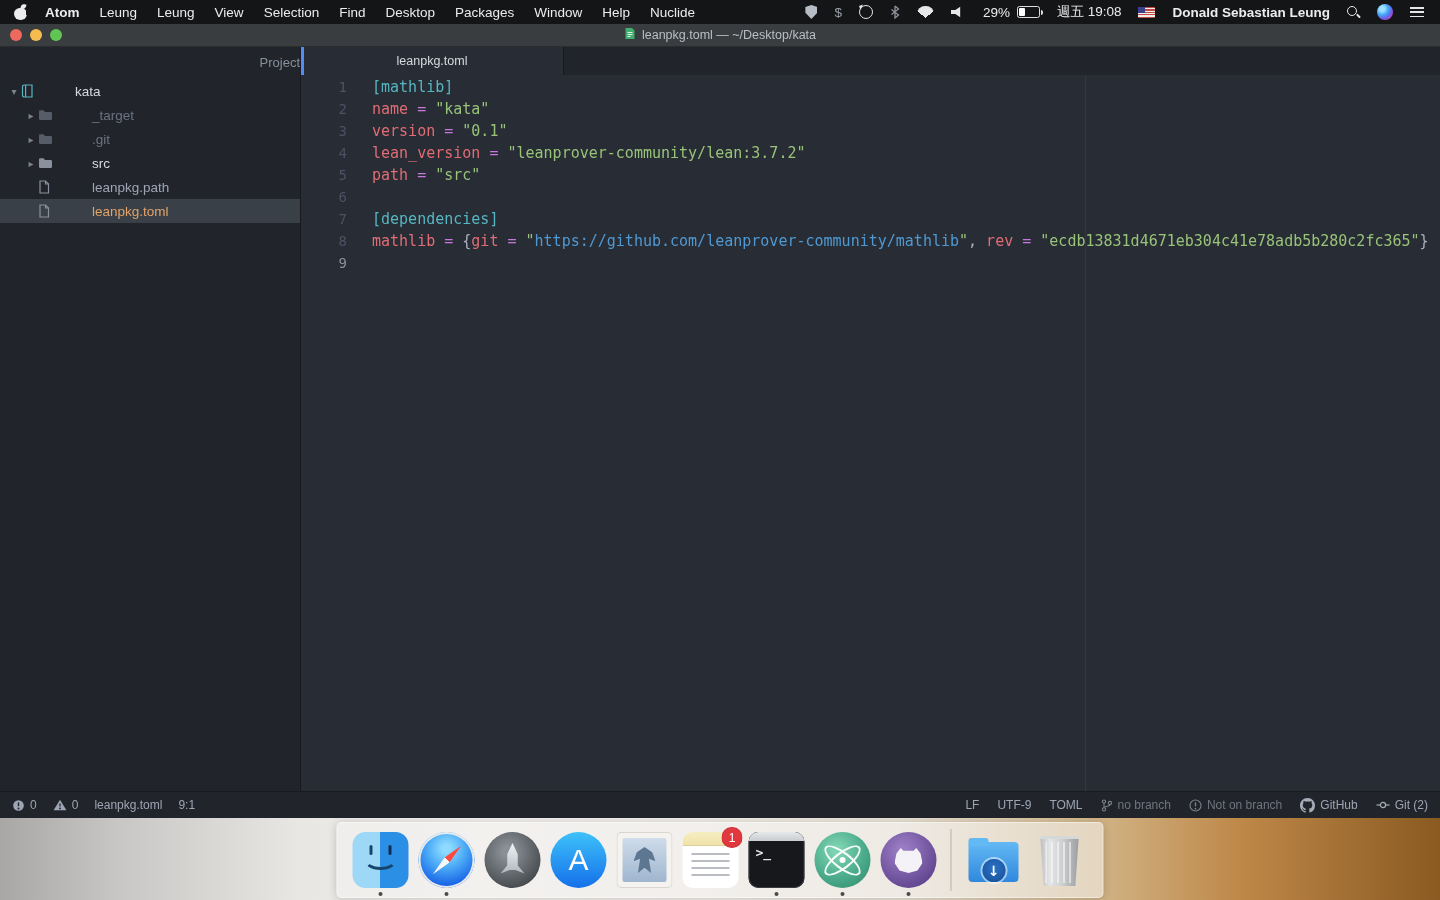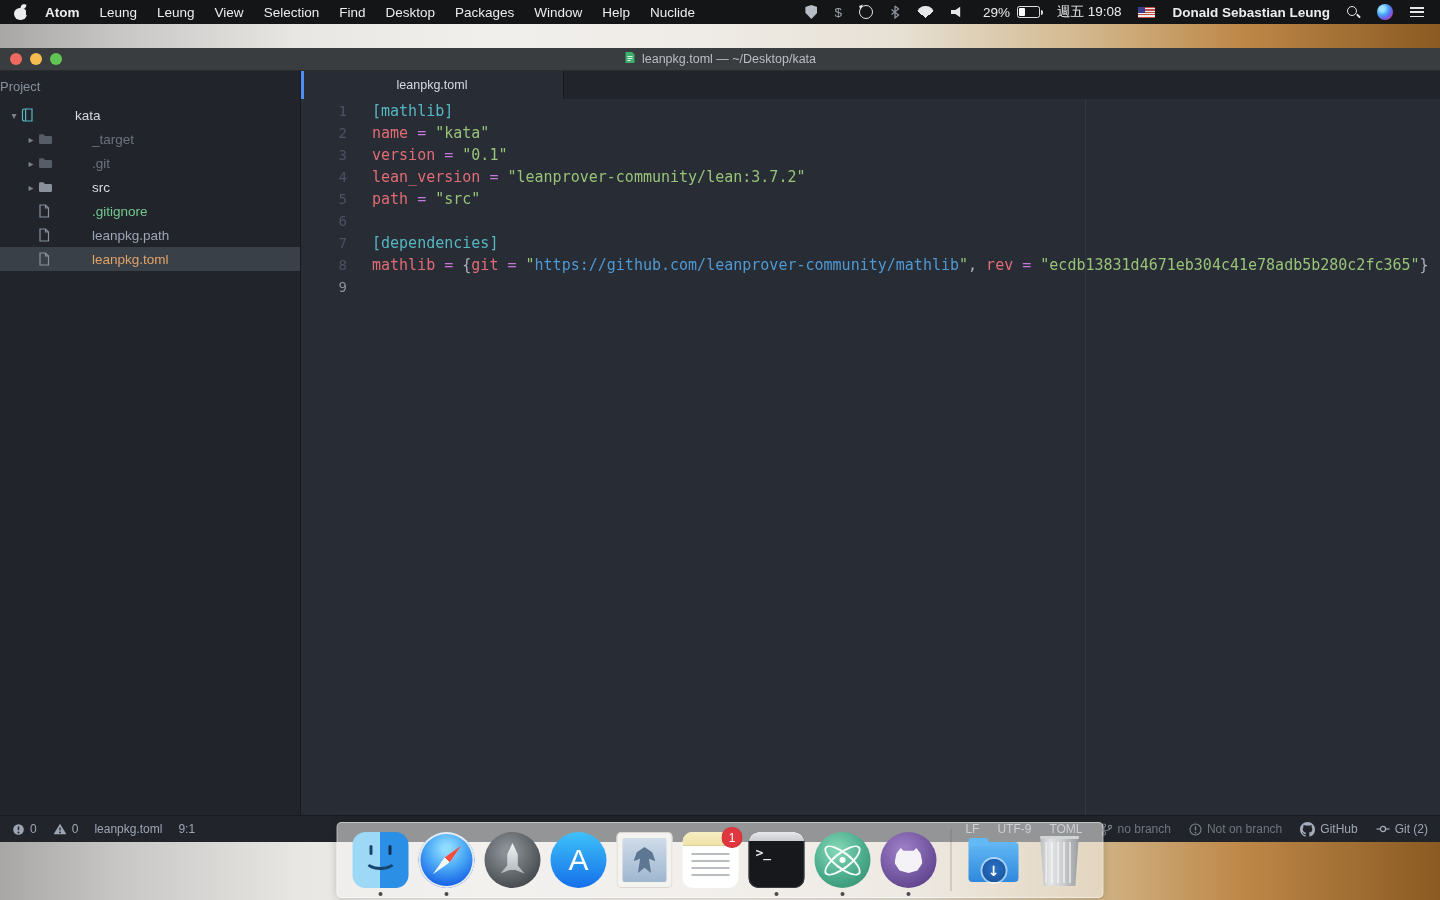--- a/index.html
+++ b/index.html
@@ -37,32 +37,32 @@
   .mi-battery-indicator::after{content:"";position:absolute;right:-4.5px;top:2.5px;width:2.5px;height:5px;background:rgba(255,255,255,.85);border-radius:0 2px 2px 0;}
   .mi-us-flag-icon{width:17px;height:11px;border-radius:1px;background:repeating-linear-gradient(180deg,#c24a44 0 .85px,#efece9 .85px 1.7px);}
   .mi-us-flag-icon::before{content:"";position:absolute;left:0;top:0;width:7px;height:6px;background:#3a3f8c;}
   .mi-spotlight-icon{width:13px;height:13px;}
   .mi-spotlight-icon::before{content:"";position:absolute;left:0;top:0;width:8px;height:8px;border:1.6px solid #e6e7e9;border-radius:50%;}
   .mi-spotlight-icon::after{content:"";position:absolute;left:9px;top:9px;width:5px;height:1.8px;background:#e6e7e9;transform:rotate(45deg);border-radius:1px;}
   .mi-siri-icon{width:16px;height:16px;border-radius:50%;background:radial-gradient(circle at 32% 30%,#9be0ff 0 16%,#41a0f5 42%,#7a55e8 66%,#e84f9a 86%,#f7b84d 100%);}
   .mi-notification-center-icon{width:14px;height:10px;background:repeating-linear-gradient(180deg,#e6e7e9 0 1.6px,transparent 1.6px 4.3px);}
 
   
-  .window{position:absolute;top:24px;left:0;width:1440px;height:794px;display:flex;flex-direction:column;background:#14b8a6;z-index:20;margin-top:24px;}
+  .window{position:absolute;top:24px;left:0;width:1440px;height:794px;display:flex;flex-direction:column;background:#14b8a6;z-index:20;}
   .titlebar{height:22px;flex:none;background:#3a3d3f;border-bottom:1px solid #2a2c2e;display:flex;align-items:center;justify-content:center;position:relative;font-size:12.5px;color:#b9bec5;}
   .traffic{position:absolute;left:10px;top:5px;display:flex;gap:8px;}
   .tl{width:12px;height:12px;border-radius:50%;}
   .tl-close{background:#ee6a5f;}
   .tl-min{background:#f5bd4f;}
   .tl-zoom{background:#61c554;}
   .title-wrap{display:flex;align-items:center;gap:6px;}
 
   .content{flex:1;display:flex;min-height:0;}
   .treeview{width:301px;flex:none;background:#21252b;border-right:1px solid #181a1f;overflow:hidden;box-sizing:border-box;}
-  .tree-header{height:32px;line-height:32px;text-align:left;color:#878f9b;font-size:13px;}
+  .tree-header{height:32px;line-height:32px;text-align:right;color:#878f9b;font-size:13px;}
   .tree-row{height:24px;display:flex;align-items:center;font-size:13.5px;padding-left:24px;position:relative;white-space:nowrap;}
   .tree-row.depth0{padding-left:7px;}
   .tree-row.selected{background:#3a4048;}
   .chev{width:14px;flex:none;text-align:center;color:#7a828e;font-size:10px;font-family:"DejaVu Sans",sans-serif;}
   .t-icon{width:19px;flex:none;display:flex;align-items:center;}
   .t-label{margin-left:2px;padding-left:33px;}
 
   .editor-pane{flex:1;display:flex;flex-direction:column;background:#282c34;min-width:0;}
   .tabbar{height:28px;flex:none;background:#21252b;display:flex;position:relative;}
   .pane-marker{position:absolute;left:0;top:0;width:3px;height:28px;background:#4f8ef7;z-index:2;}
@@ -250,30 +250,20 @@
             </div>
             <div class="tree-row depth1" data-name="tree-item-src">
               <span class="chev" data-name="chevron-right-icon">▸</span>
               <span class="t-icon" data-name="folder-icon">
                 <svg width="15" height="12" viewBox="0 0 15 12">
                   <path d="M1 2.5 A1.2 1.2 0 0 1 2.2 1.3 H5.4 L7 3 H12.8 A1.2 1.2 0 0 1 14 4.2 V9.8 A1.2 1.2 0 0 1 12.8 11 H2.2 A1.2 1.2 0 0 1 1 9.8 Z" fill="#8a919d"></path>
                 </svg>
               </span>
               <span class="t-label" data-name="tree-item-label" style="color: rgb(215, 218, 224);">src</span>
             </div>
-            <div class="tree-row depth1" data-name="tree-item--gitignore">
-              <span class="chev"></span>
-              <span class="t-icon" data-name="file-icon">
-                <svg width="12" height="14" viewBox="0 0 12 14">
-                  <path d="M2 1 H7.5 L10.5 4 V13 H2 Z" fill="none" stroke="#8a919d" stroke-width="1.2"></path>
-                  <path d="M7.5 1 V4 H10.5" fill="none" stroke="#8a919d" stroke-width="1.2"></path>
-                </svg>
-              </span>
-              <span class="t-label" data-name="tree-item-label" style="color: rgb(115, 201, 144);">.gitignore</span>
-            </div>
             <div class="tree-row depth1" data-name="tree-item-leanpkg-path">
               <span class="chev"></span>
               <span class="t-icon" data-name="file-icon">
                 <svg width="12" height="14" viewBox="0 0 12 14">
                   <path d="M2 1 H7.5 L10.5 4 V13 H2 Z" fill="none" stroke="#8a919d" stroke-width="1.2"></path>
                   <path d="M7.5 1 V4 H10.5" fill="none" stroke="#8a919d" stroke-width="1.2"></path>
                 </svg>
               </span>
               <span class="t-label" data-name="tree-item-label" style="color: rgb(157, 165, 180);">leanpkg.path</span>
             </div>

